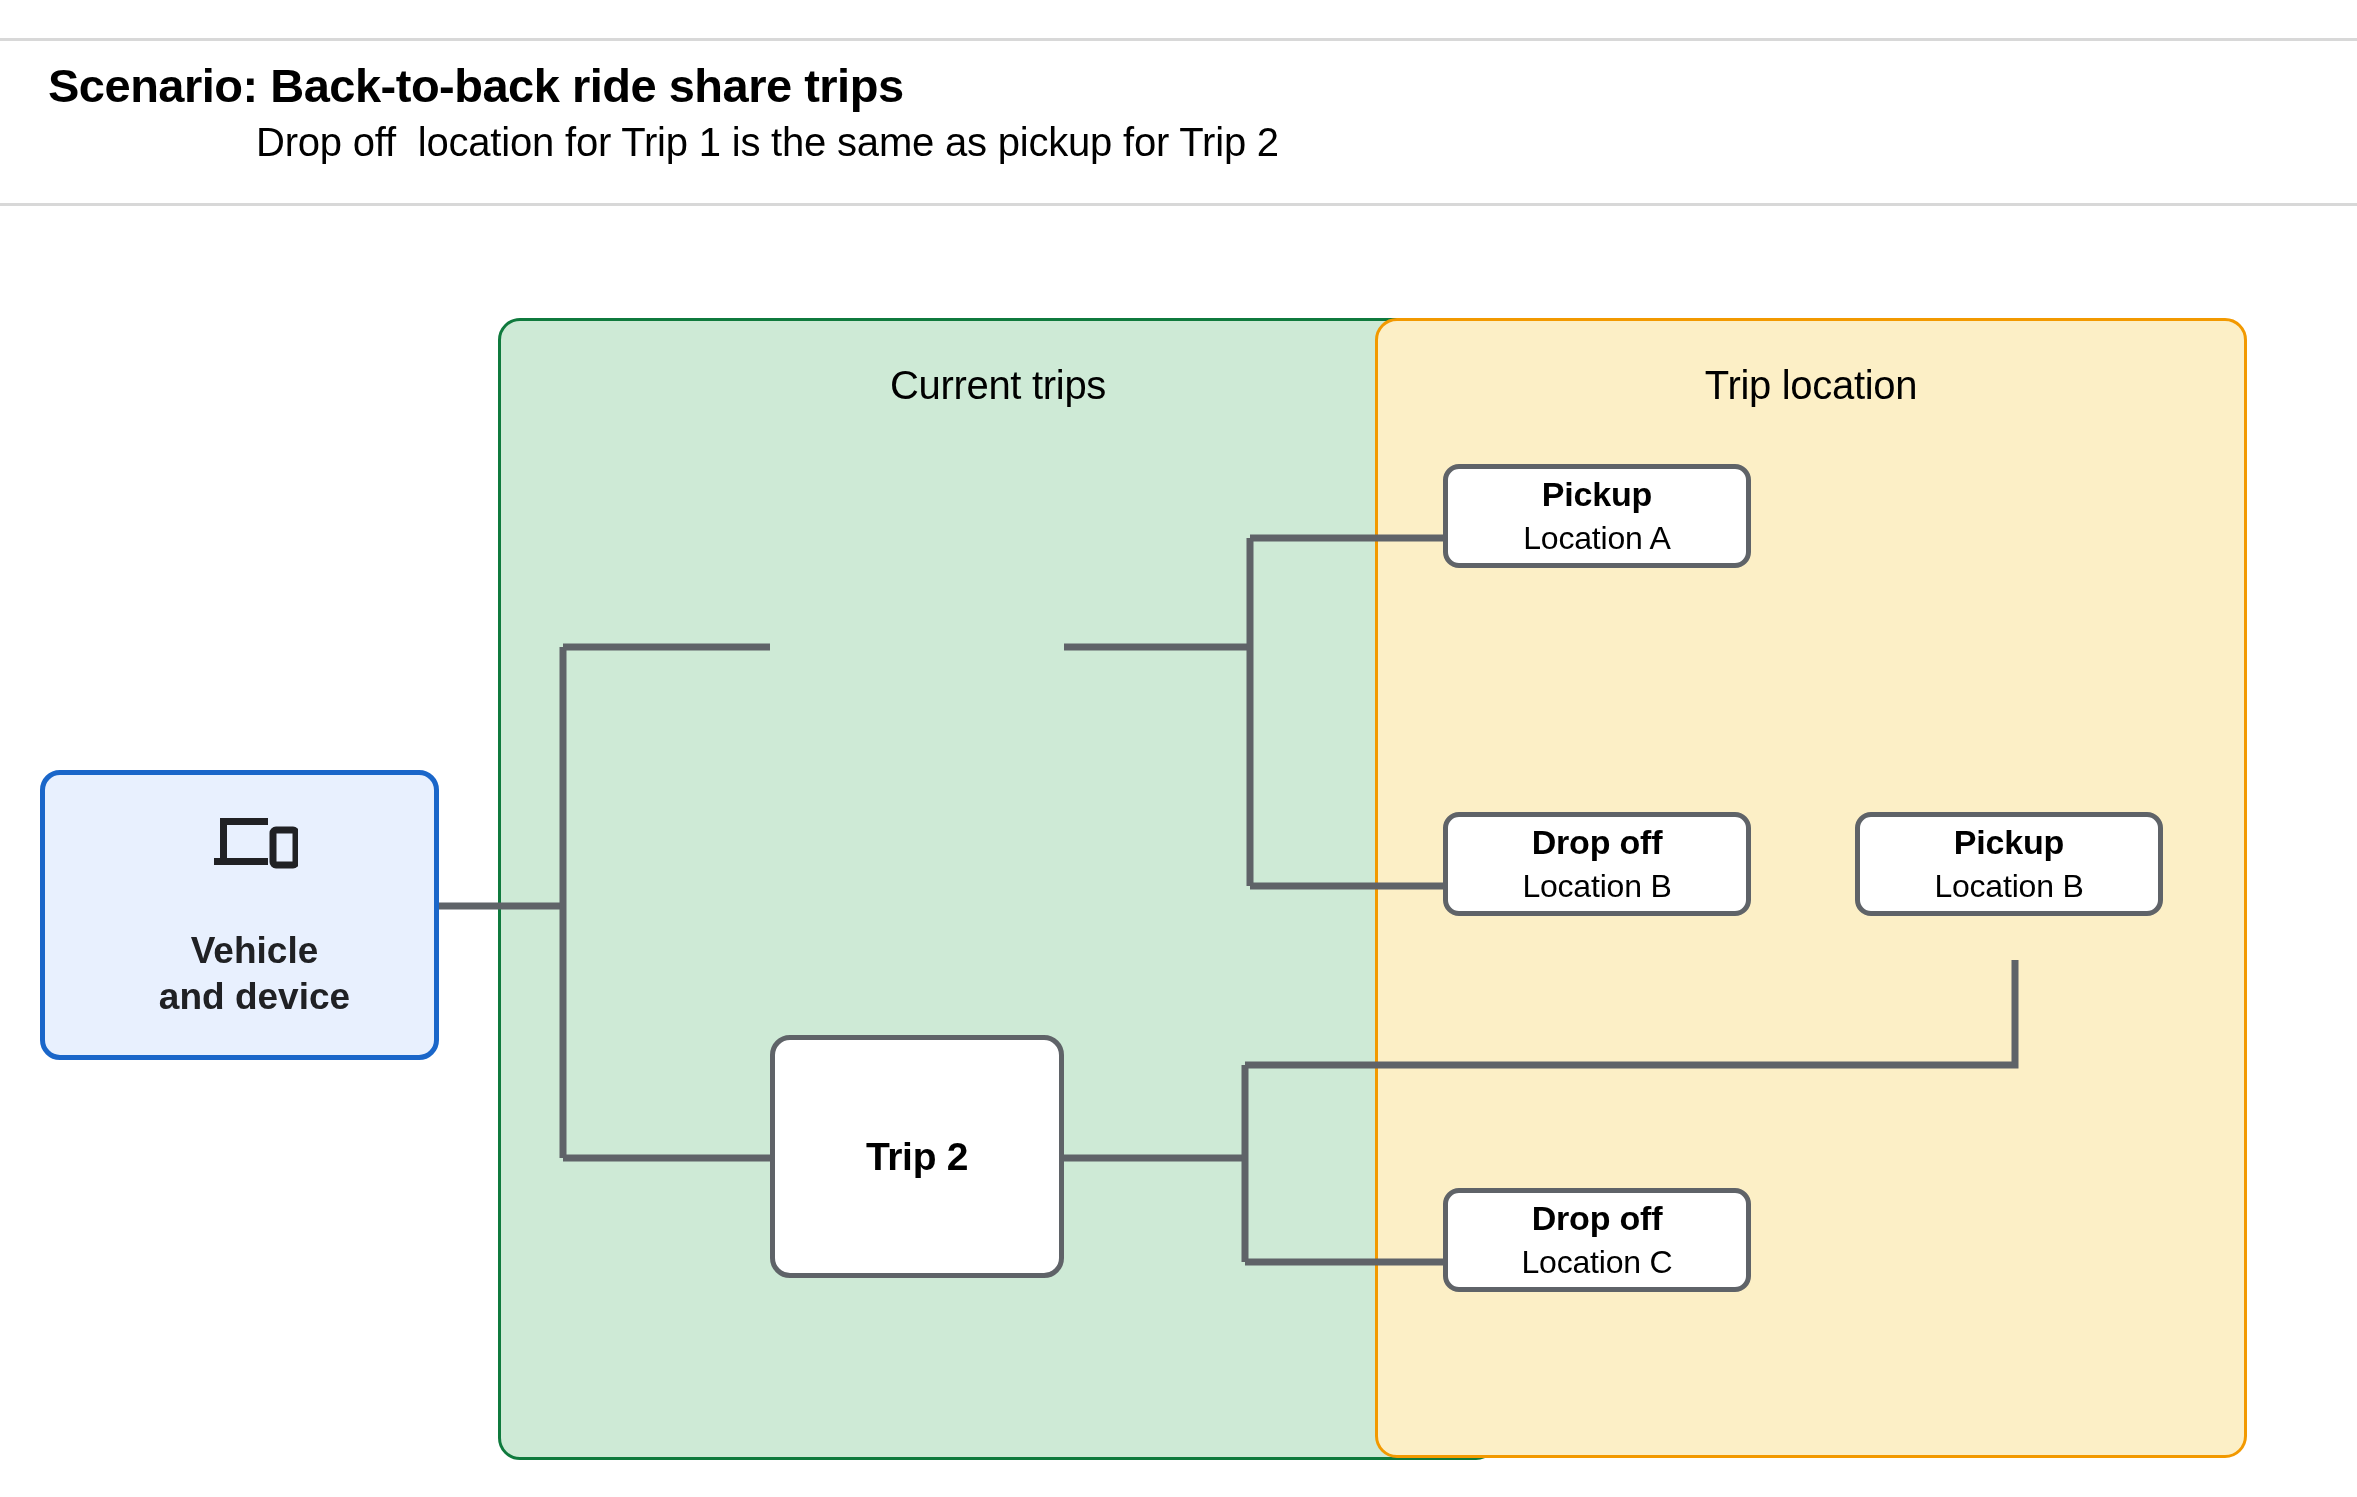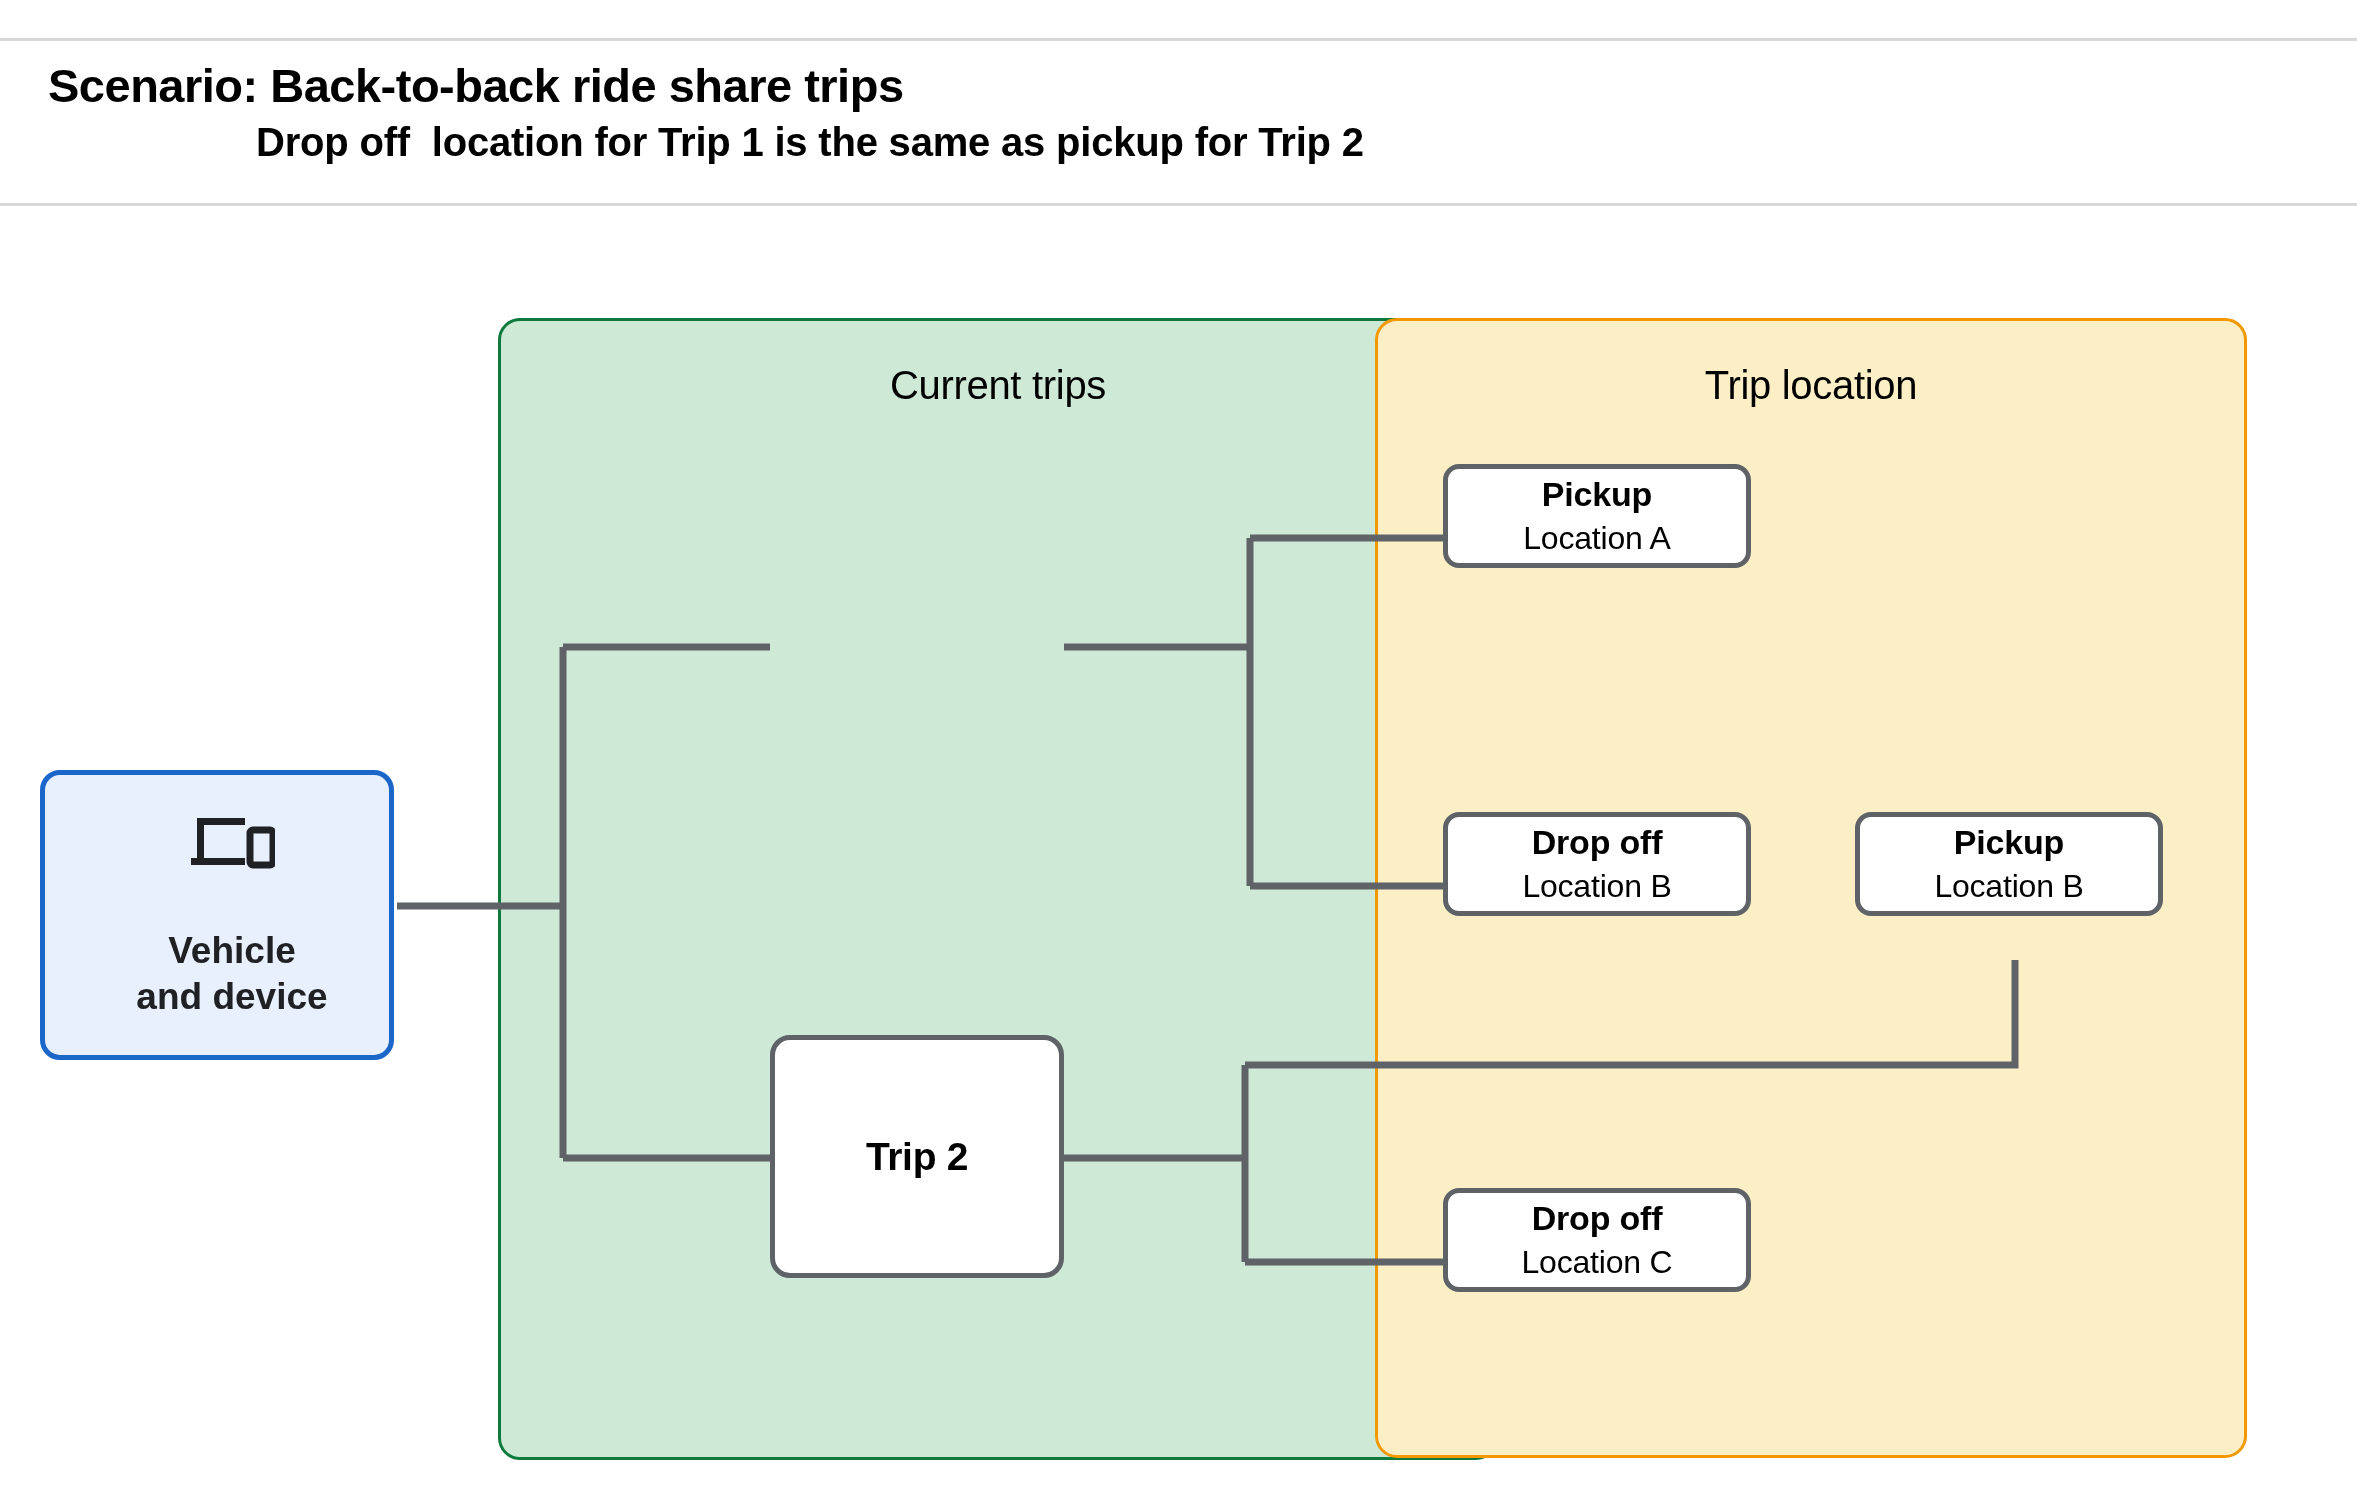--- a/index.html
+++ b/index.html
@@ -41,21 +41,21 @@
     font-weight: bold;
     color: #000000;
     letter-spacing: -0.5px;
     line-height: 1.18;
     white-space: pre;
   }
   #scenario-subtitle {
     margin-top: 6px;
     margin-left: 208px;
     font-size: 40px;
-    font-weight: bold;
+    font-weight: normal;
     color: #000000;
     letter-spacing: -0.2px;
     line-height: 1.18;
     white-space: pre;
   }
 
   
   .group-box {
     position: absolute;
     border-radius: 22px;
@@ -106,21 +106,21 @@
     flex-direction: column;
     align-items: center;
     justify-content: center;
     text-align: center;
   }
 
   
   #node-vehicle {
     left: 40px;
     top: 770px;
-    width: 354px;
+    width: 399px;
     height: 290px;
     background: #e8f0fe;
     border: 5px solid #1a66c9;
     border-radius: 20px;
     padding-left: 30px;
   }
   #vehicle-icon {
     margin-top: 4px;
     margin-bottom: 48px;
   }

